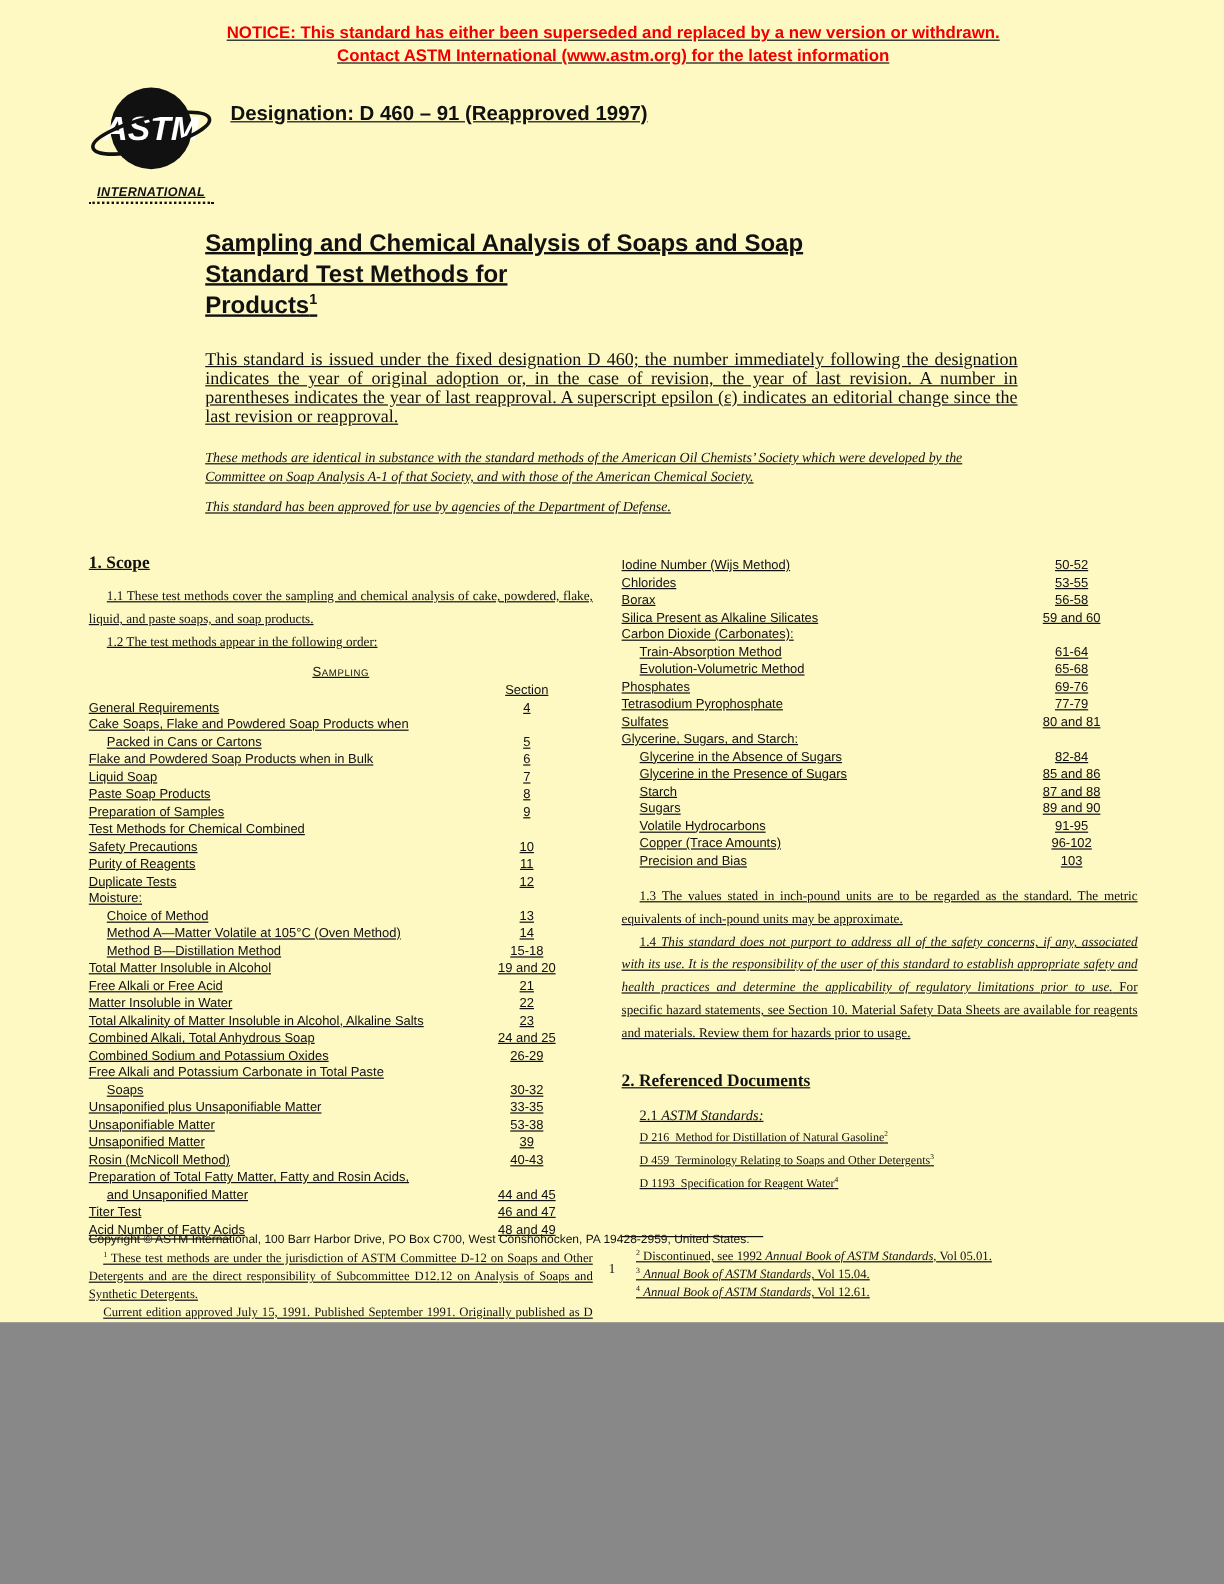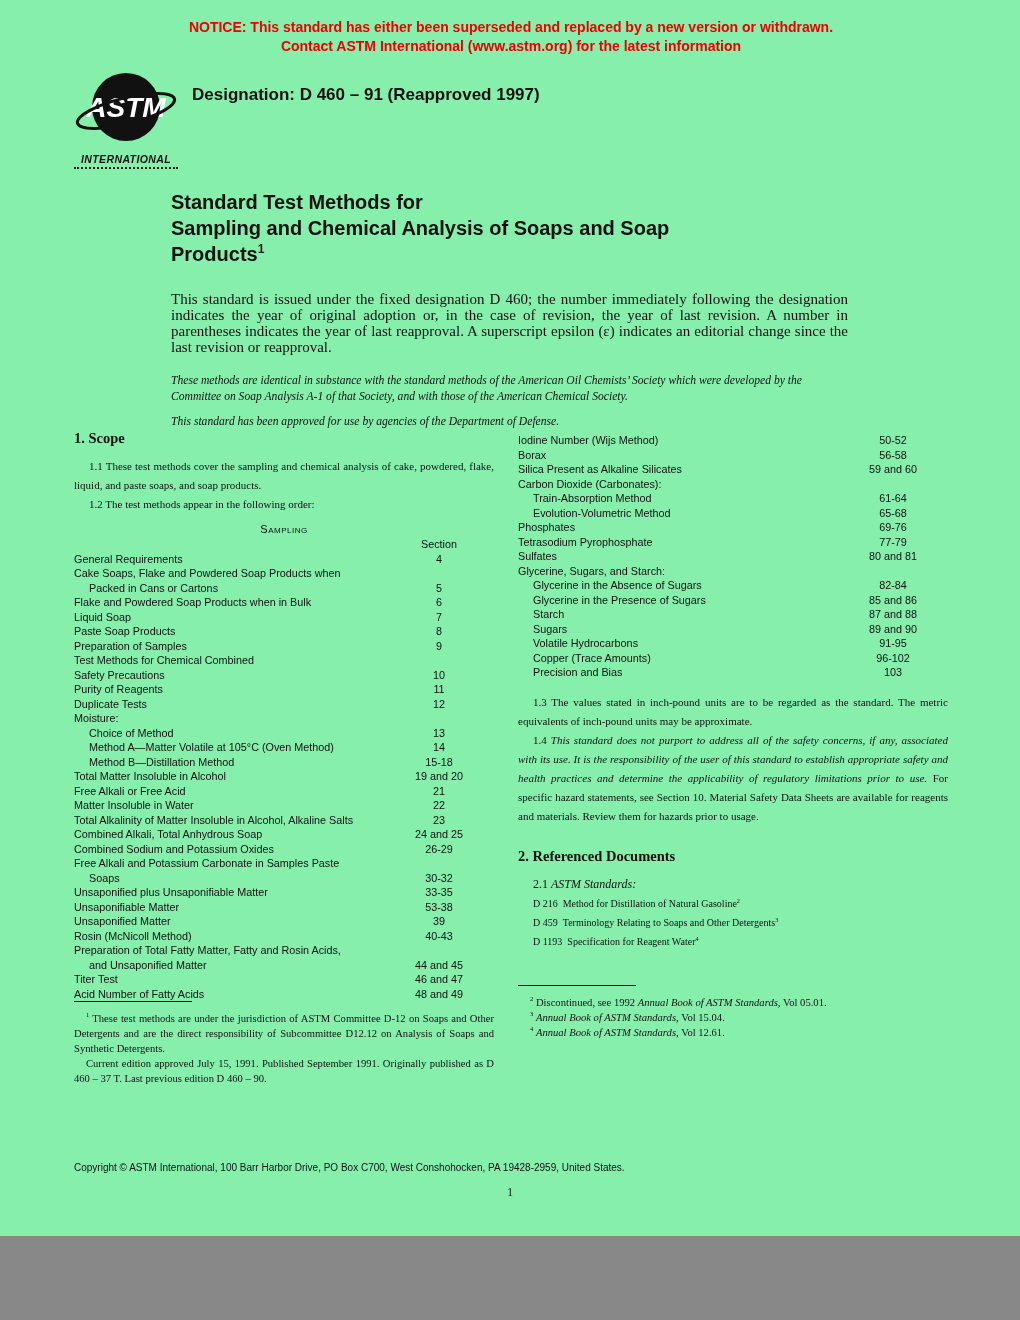--- a/index.html
+++ b/index.html
@@ -1,25 +1,26 @@
 <!DOCTYPE html>
 <html><head>
 <meta charset="utf-8">
 <style>
   * { box-sizing: border-box; margin: 0; padding: 0; }
   html, body { background: #888; }
   .page {
     position: relative;
-    width: 1020px; height: 1236px;
+    width: 1020px; height: 1102px;
     margin: 0 auto;
-    background: #86efac;
+    background: #fef9c3;
     padding: 18px 72px 0 74px;
     font-family: "Liberation Serif", serif;
     color: #111;
     overflow: hidden;
+    text-decoration: underline;
   }
   .notice {
     text-align: center;
     font: bold 14px/19px "Liberation Sans", sans-serif;
     color: #ee0000;
   }
   .header-row { display: flex; align-items: flex-start; margin-top: 13px; min-height: 90px; }
   .logo-wrap { width: 104px; flex: none; }
   .logo-sub {
     font: bold italic 10.5px "Liberation Sans", sans-serif;
@@ -32,21 +33,21 @@
   .designation { font: bold 17px "Liberation Sans", sans-serif; margin: 16px 0 0 14px; }
   .title-block { margin: 20px 0 0 97px; font: bold 20px/26px "Liberation Sans", sans-serif; }
   .title-block sup { font-size: 12px; }
   .issued {
     margin: 24px 100px 0 97px;
     font-size: 15px; line-height: 16px;
     text-align: justify;
   }
   .pre-notes { margin: 18px 100px 0 97px; font-style: italic; font-size: 11.6px; line-height: 16px; }
   .pre-notes p + p { margin-top: 9px; }
-  .columns { display: flex; gap: 24px; }
+  .columns { display: flex; gap: 24px; margin-top: 30px; }
   .col-left  { width: 420px; flex: none; display: flex; flex-direction: column; }
   .col-right { width: 430px; flex: none; }
   h2.sec-head { font: bold 14.5px "Liberation Serif", serif; margin-bottom: 10px; }
   p.body { font-size: 11px; line-height: 19px; text-align: justify; text-indent: 15px; }
   .sampling-caption {
     text-align: center;
     font: 11px "Liberation Sans", sans-serif;
     font-variant: small-caps;
     letter-spacing: 0.5px;
     margin-top: 9px;
@@ -91,22 +92,22 @@
         <circle cx="52" cy="38" r="34" fill="#111"></circle>
         <text x="52" y="48" text-anchor="middle" font-family="Liberation Sans, sans-serif" font-size="28" font-weight="bold" font-style="italic" fill="#ffffff">ASTM</text>
         <ellipse cx="52" cy="42" rx="50" ry="13" fill="none" stroke="#111" stroke-width="3" transform="rotate(-14 52 42)"></ellipse>
       </svg>
       <div class="logo-sub">INTERNATIONAL</div>
     </div>
     <div class="designation">Designation: D 460 – 91 (Reapproved 1997)</div>
   </div>
 
   <div class="title-block">
+    <div>Sampling and Chemical Analysis of Soaps and Soap</div>
     <div>Standard Test Methods for</div>
-    <div>Sampling and Chemical Analysis of Soaps and Soap</div>
     <div><span>Products</span><sup>1</sup></div>
   </div>
 
   <div class="issued">This standard is issued under the fixed designation D 460; the number immediately following the designation indicates the year of original adoption or, in the case of revision, the year of last revision. A number in parentheses indicates the year of last reapproval. A superscript epsilon (ε) indicates an editorial change since the last revision or reapproval.</div>
 
   <div class="pre-notes">
     <p>These methods are identical in substance with the standard methods of the American Oil Chemists’ Society which were developed by the Committee on Soap Analysis A-1 of that Society, and with those of the American Chemical Society.</p>
     <p>This standard has been approved for use by agencies of the Department of Defense.</p>
   </div>
 
@@ -225,21 +226,21 @@
               <span class="toc-label">Combined Alkali, Total Anhydrous Soap</span>
               <span class="toc-num">24 and 25</span>
             </div>
 
             <div class="toc-row">
               <span class="toc-label">Combined Sodium and Potassium Oxides</span>
               <span class="toc-num">26-29</span>
             </div>
 
             <div class="toc-row">
-              <span class="toc-label">Free Alkali and Potassium Carbonate in Samples Paste</span>
+              <span class="toc-label">Free Alkali and Potassium Carbonate in Total Paste</span>
               <span class="toc-num"></span>
             </div>
 
             <div class="toc-row">
               <span class="toc-label indent">Soaps</span>
               <span class="toc-num">30-32</span>
             </div>
 
             <div class="toc-row">
               <span class="toc-label">Unsaponified plus Unsaponifiable Matter</span>
@@ -292,20 +293,24 @@
 
     <div class="col-right">
       <div class="toc" style="margin-top:3px">
         <div>
 
             <div class="toc-row">
               <span class="toc-label">Iodine Number (Wijs Method)</span>
               <span class="toc-num">50-52</span>
             </div>
 
+            <div class="toc-row">
+              <span class="toc-label">Chlorides</span>
+              <span class="toc-num">53-55</span>
+            </div>
 
             <div class="toc-row">
               <span class="toc-label">Borax</span>
               <span class="toc-num">56-58</span>
             </div>
 
             <div class="toc-row">
               <span class="toc-label">Silica Present as Alkaline Silicates</span>
               <span class="toc-num">59 and 60</span>
             </div>

